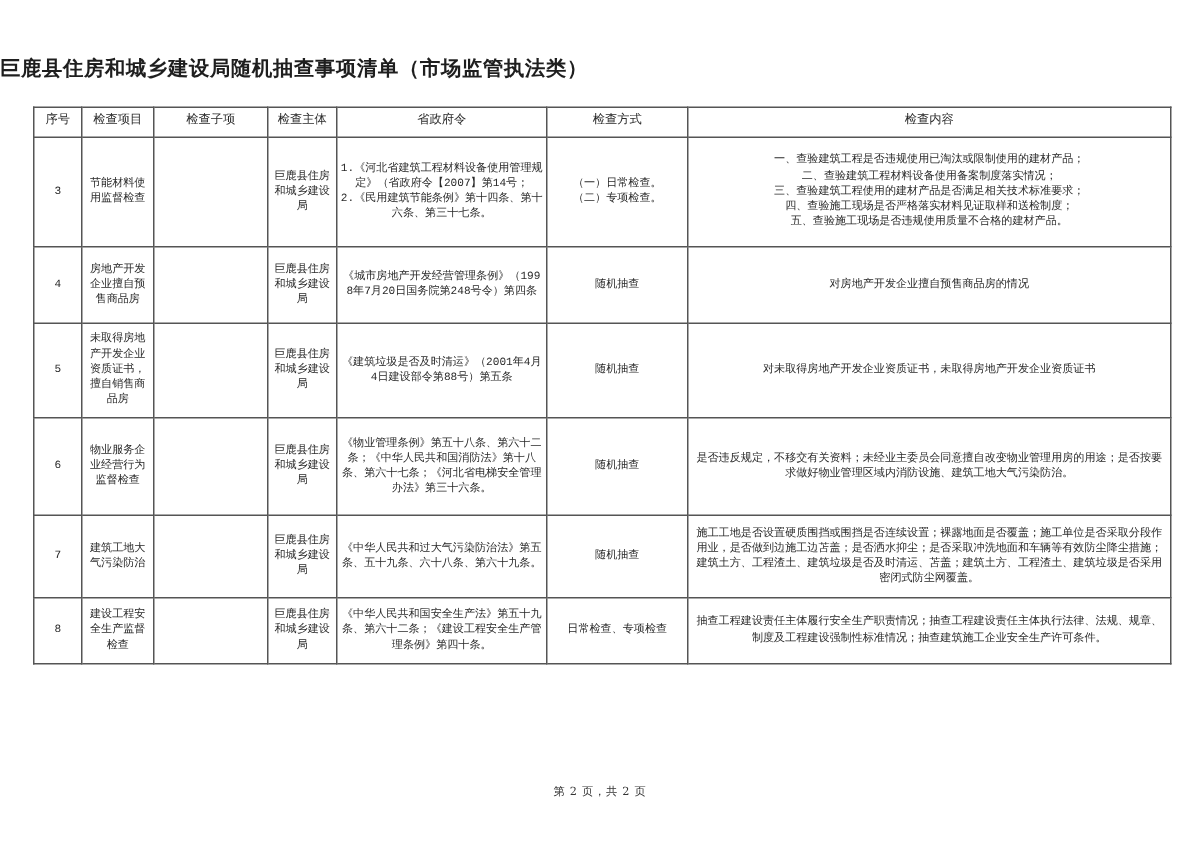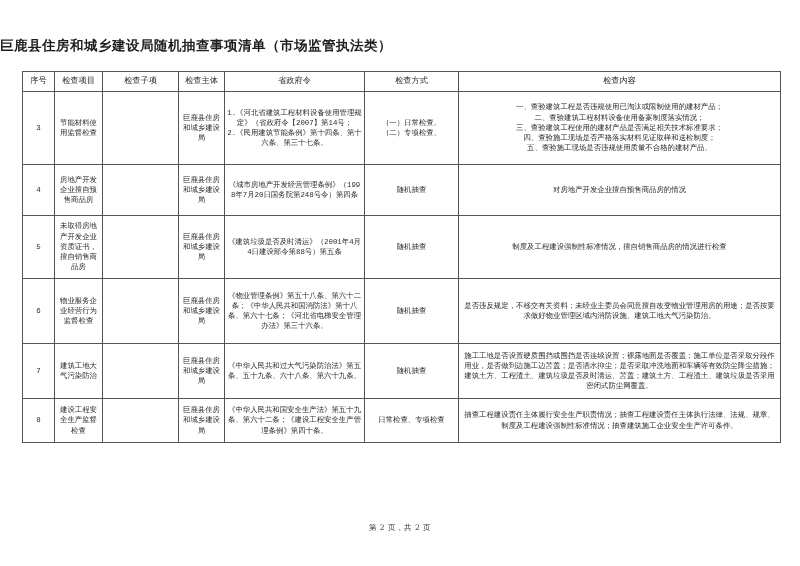--- a/index.html
+++ b/index.html
@@ -86,21 +86,21 @@
       <td class="c">随机抽查</td>
       <td class="c">对房地产开发企业擅自预售商品房的情况</td>
     </tr>
     <tr class="r5">
       <td class="c seq">5</td>
       <td class="c">未取得房地产开发企业资质证书，擅自销售商品房</td>
       <td class="c"></td>
       <td class="c">巨鹿县住房和城乡建设局</td>
       <td class="c">《建筑垃圾是否及时清运》（2001年4月4日建设部令第88号）第五条</td>
       <td class="c">随机抽查</td>
-      <td class="c">制度及工程建设强制性标准情况，擅自销售商品房的情况进行检查</td>
+      <td class="c">对未取得房地产开发企业资质证书，未取得房地产开发企业资质证书</td>
     </tr>
     <tr class="r6">
       <td class="c seq">6</td>
       <td class="c">物业服务企业经营行为监督检查</td>
       <td class="c"></td>
       <td class="c">巨鹿县住房和城乡建设局</td>
       <td class="l">《物业管理条例》第五十八条、第六十二条；《中华人民共和国消防法》第十八条、第六十七条；《河北省电梯安全管理办法》第三十六条。</td>
       <td class="c">随机抽查</td>
       <td class="l">是否违反规定，不移交有关资料；未经业主委员会同意擅自改变物业管理用房的用途；是否按要求做好物业管理区域内消防设施、建筑工地大气污染防治。</td>
     </tr>

